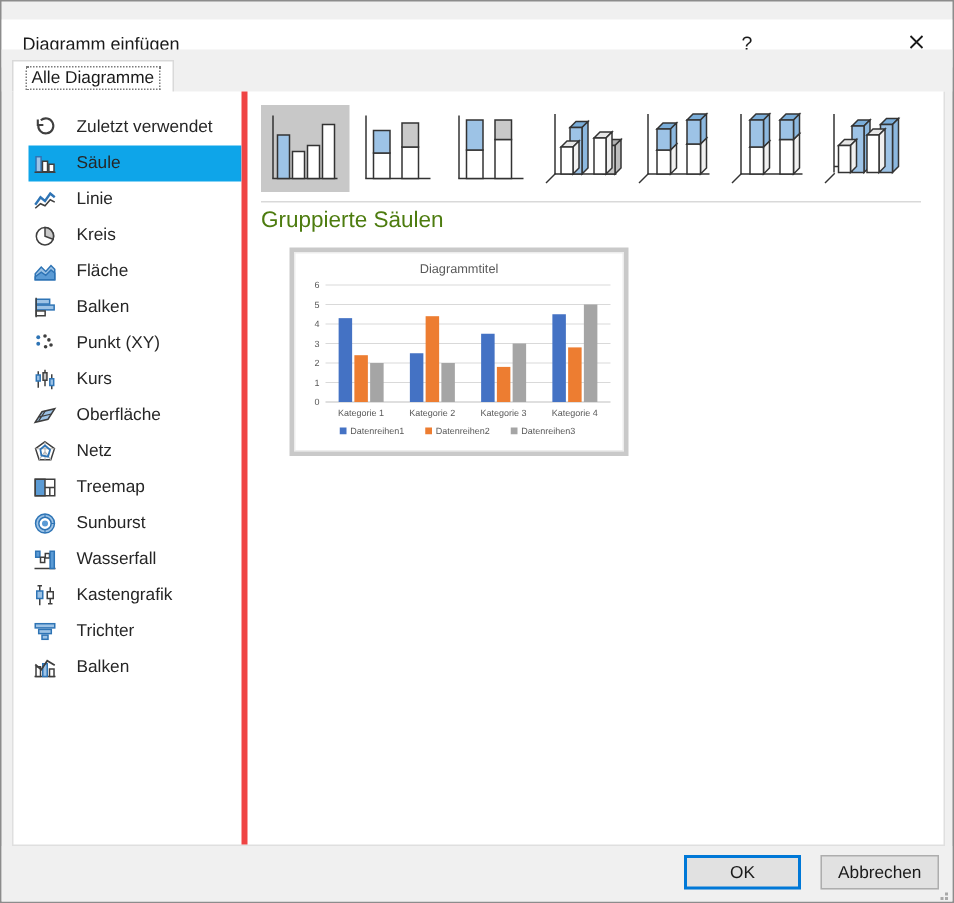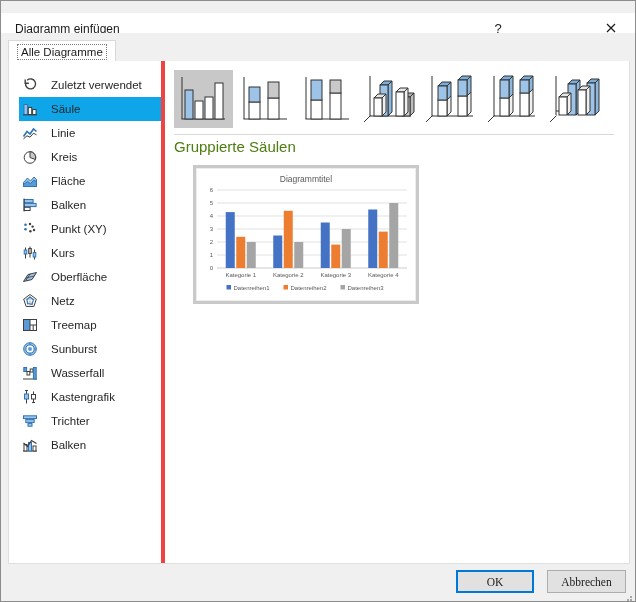--- a/index.html
+++ b/index.html
@@ -39,21 +39,21 @@
   .thumb.sel{background:#c8c8c8;}
   .thumb svg{display:block;}
   .sep{position:absolute;left:9px;top:73px;width:440px;height:1px;background:#d9d9d9;}
   .heading{position:absolute;left:9px;top:77px;margin:0;font-size:15px;font-weight:400;color:#4d7c0f;}
   
   .previewbox{position:absolute;left:13px;top:104px;width:226px;height:139px;
     border:3px solid #c9c9c9;background:#fff;box-shadow:inset 0 0 0 1px #ededed;cursor:pointer;margin-left:15px;}
   .previewbox svg{display:block;margin:1px;}
   
   .footer{position:absolute;left:0;top:563px;width:100%;height:39px;background:#f0f0f0;}
-  .btn{position:absolute;top:6px;height:23px;font-family:Liberation Serif, serif;font-size:11.5px;color:#1a1a1a;
+  .btn{position:absolute;top:6px;height:23px;font-family:Liberation Sans, sans-serif;font-size:11.5px;color:#1a1a1a;
     background:#e1e1e1;border:1px solid #adadad;cursor:pointer;padding:0;}
   .btn.ok{left:455px;width:78px;border:2px solid #0078d7;}
   .btn.cancel{left:546px;width:79px;}
   .grip{position:absolute;right:2px;bottom:2px;width:10px;height:10px;cursor:nwse-resize;}
 </style>
 </head>
 <body>
 
 <div class="dialog">
 

